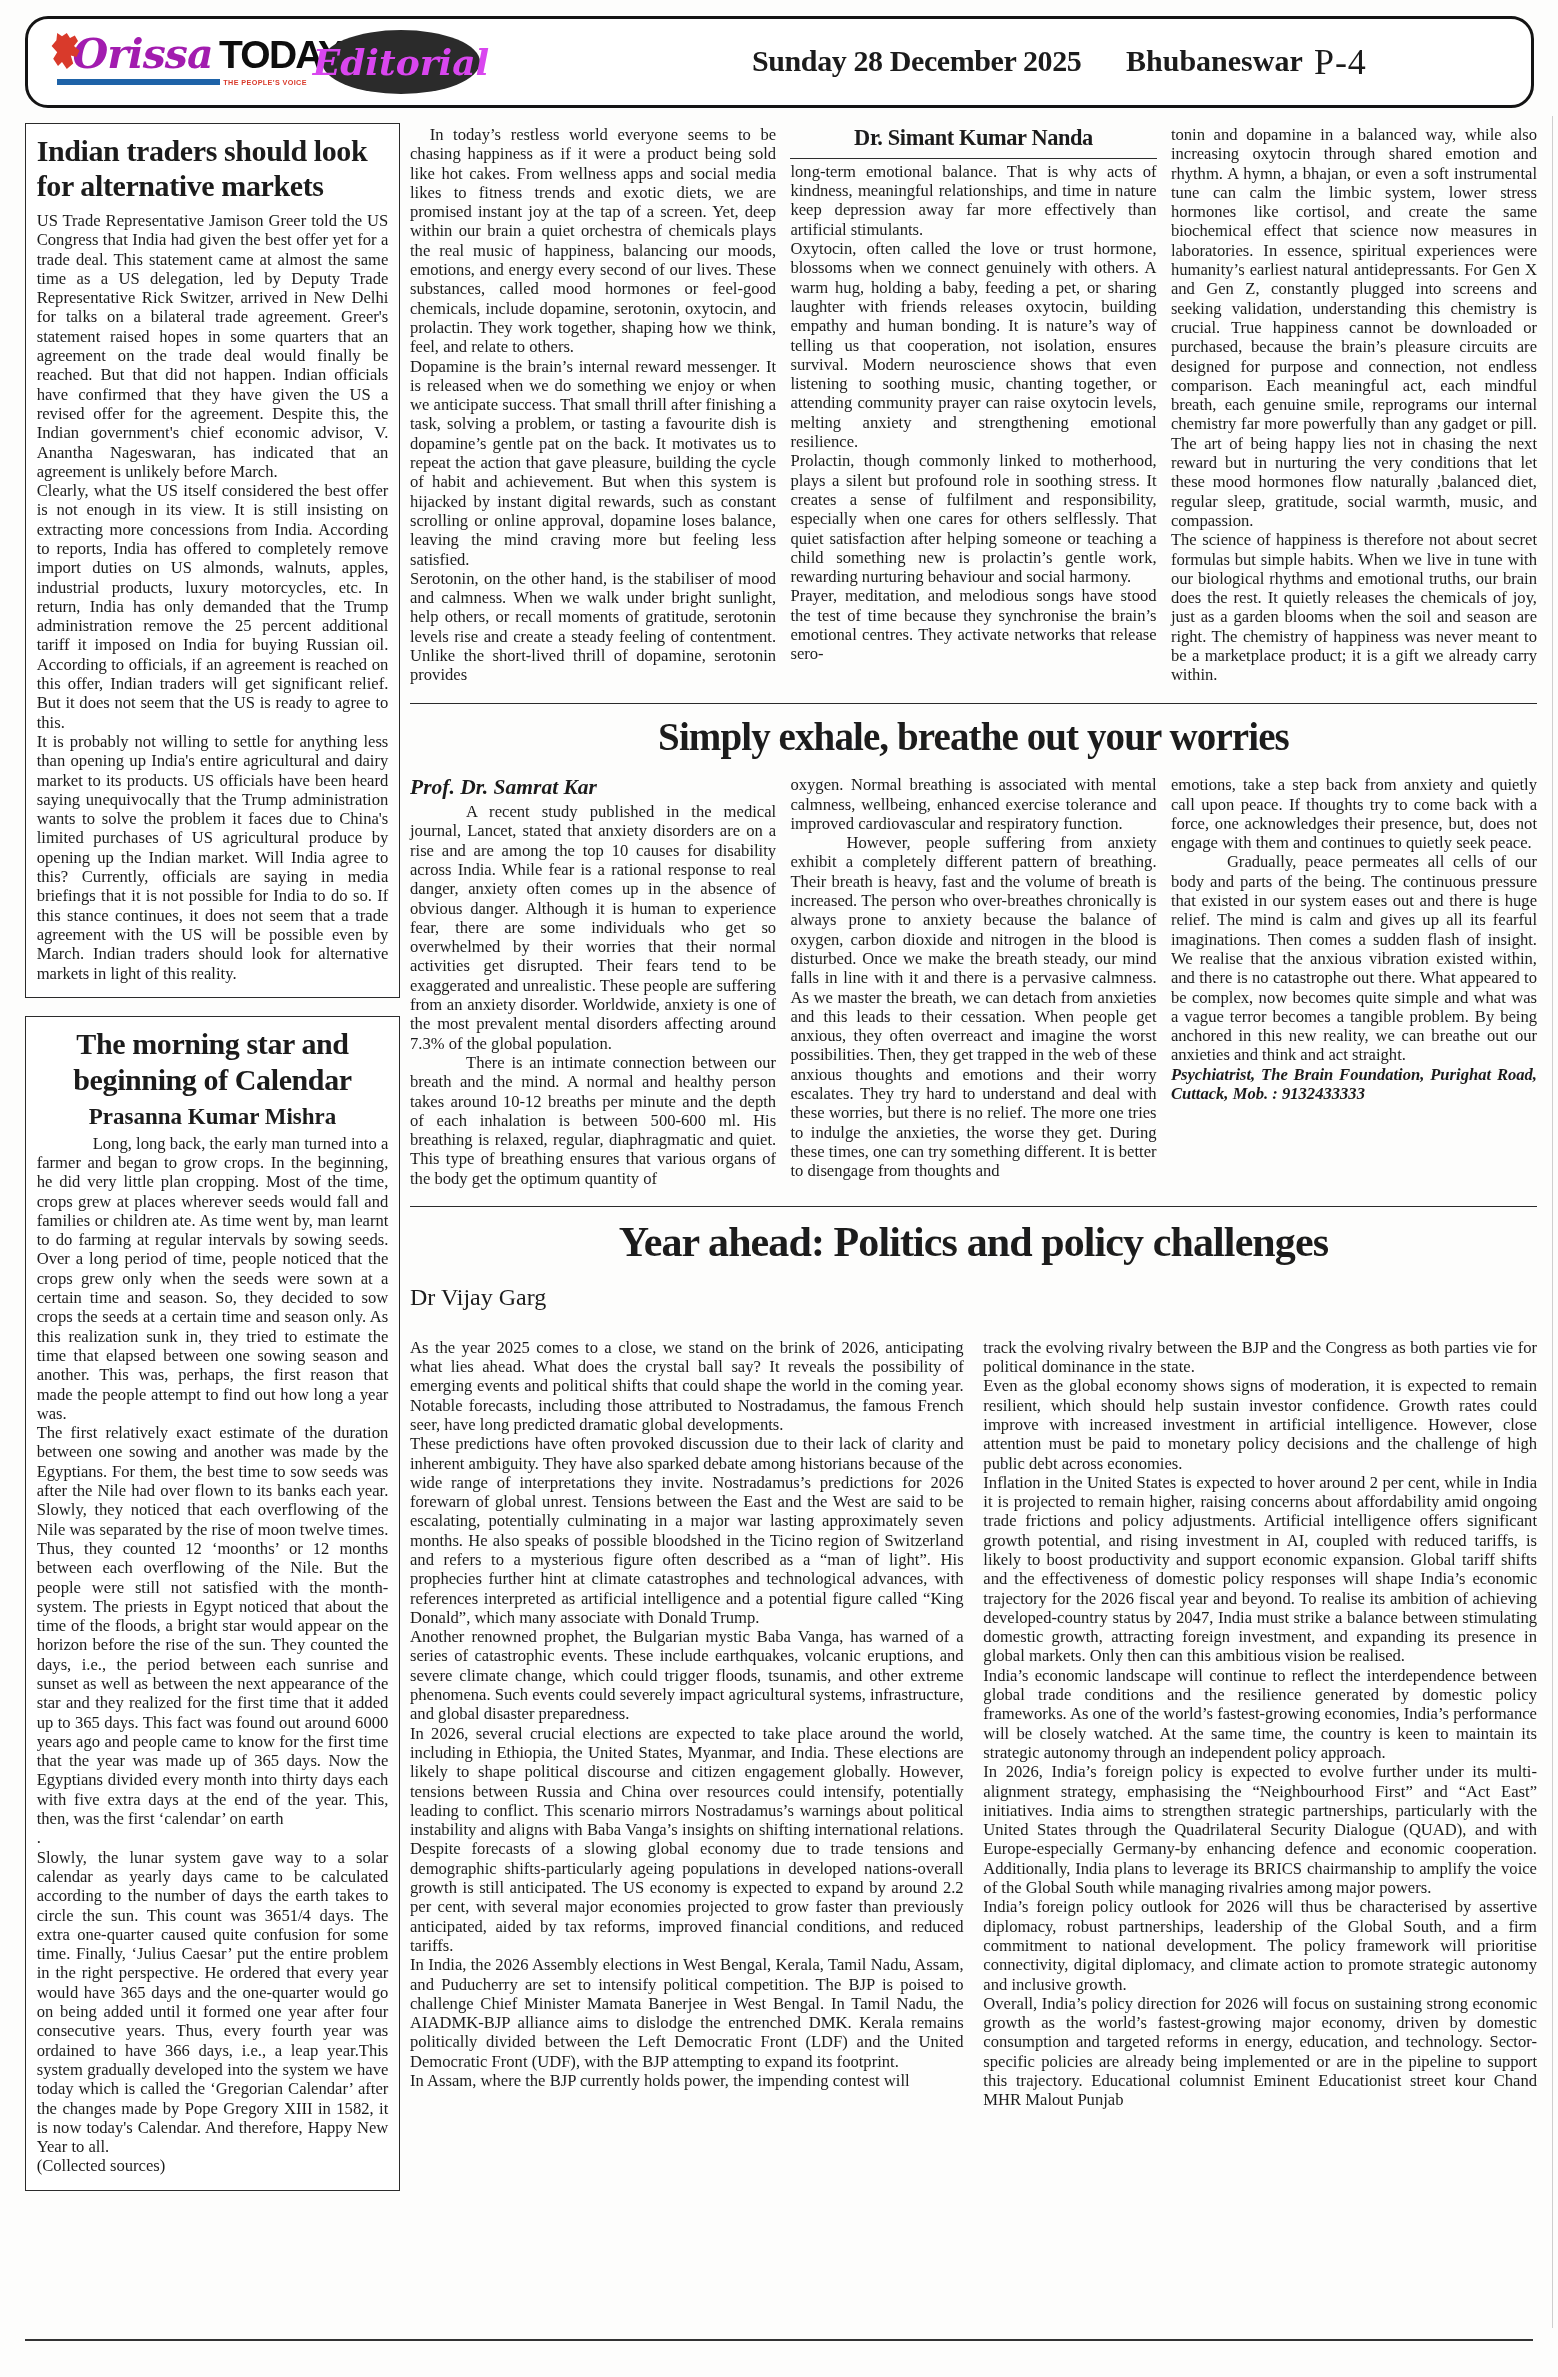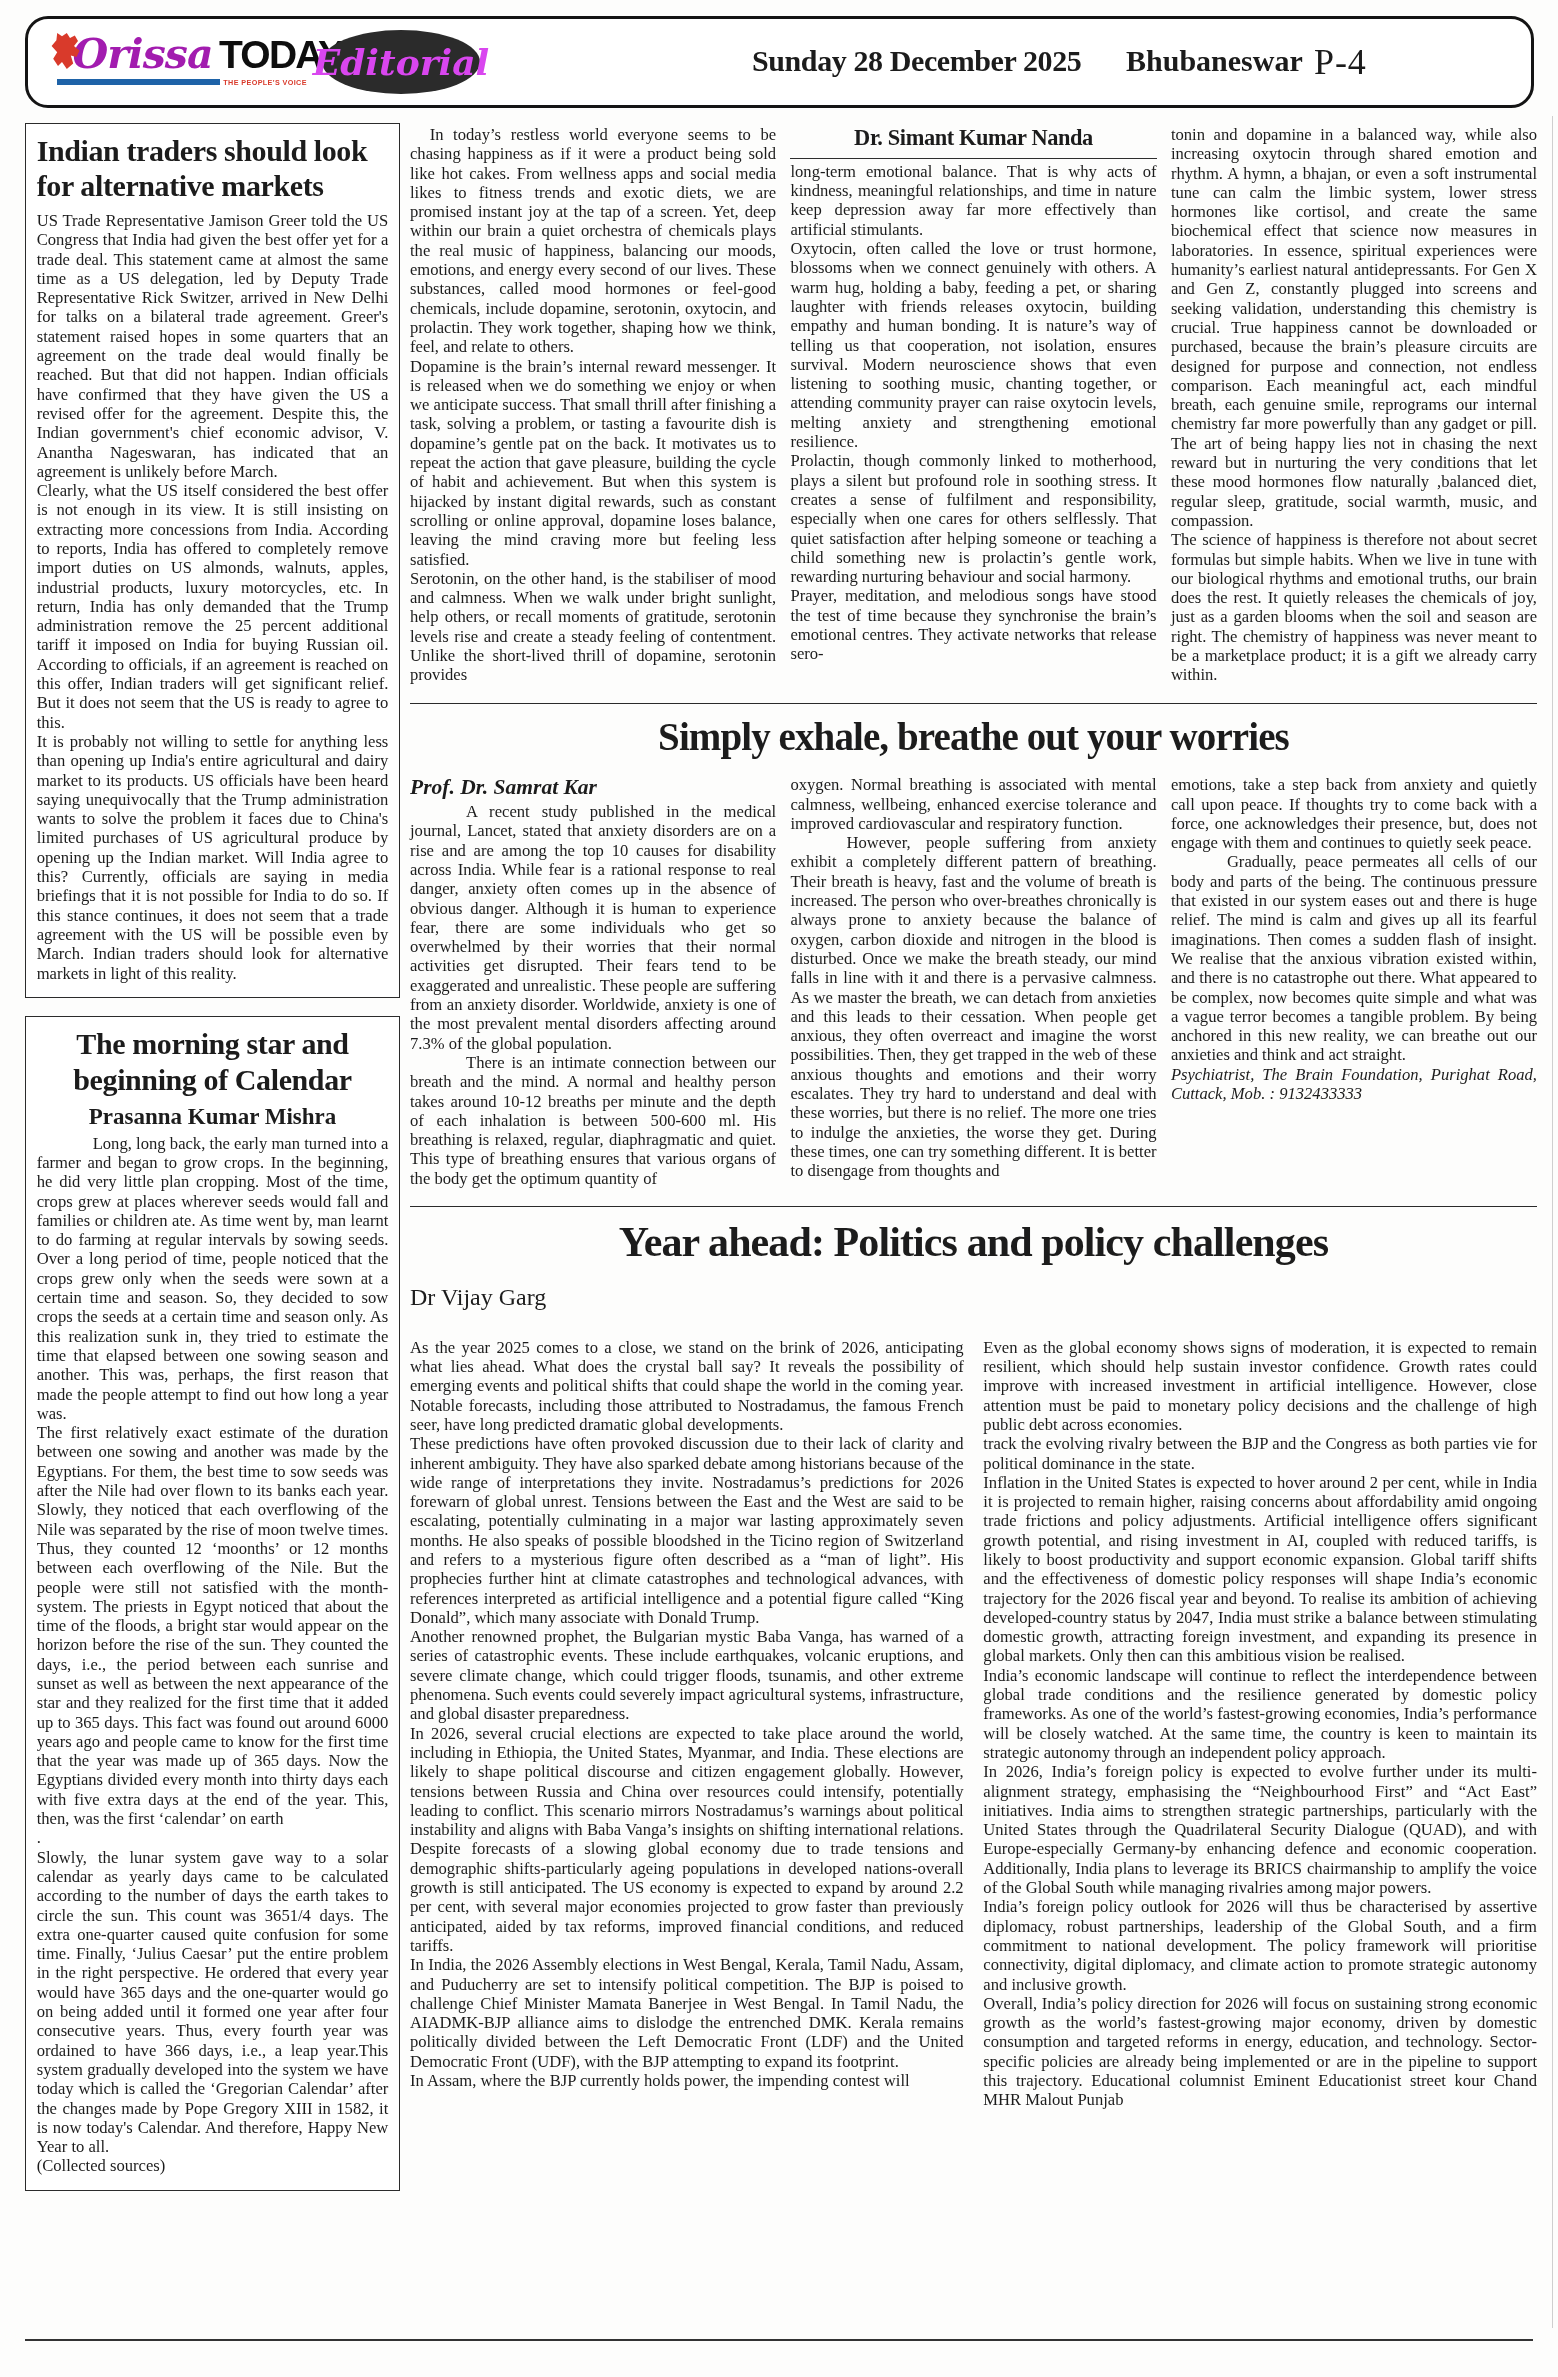--- a/index.html
+++ b/index.html
@@ -54,21 +54,21 @@
 
   .main-col { position:absolute; left:410px; top:125px; width:1127px; }
   .cols { display:flex; }
   .cols3 { gap:14.3px; }
   .cols2 { gap:19.7px; }
   .col { flex:1; min-width:0; }
 
   .body p { margin:0; text-align:justify; font-size:16.6px; line-height:19.3px; }
   .body p.indent { text-indent:56px; }
   .body p.ind-sm { text-indent:19.7px; }
-  .body p.sig { font-weight:normal; font-style:italic; }
+  .body p.sig { font-weight:bold; font-style:italic; }
 
   .chem-title { font-size:44px; font-weight:bold; text-align:center; line-height:1.26; margin:0 5.4px 14.3px; letter-spacing:-0.9px; }
   .chem-byline {
     text-align:center; font-weight:bold; font-size:22.4px;
     border-bottom:1.8px solid #2e2e2e; padding-bottom:7.2px; margin-bottom:2.7px; letter-spacing:-0.4px;
   }
   .article-rule { border:none; border-top:1.8px solid #2a2a2a; margin:18px 0 10.7px; }
   .exhale-title { font-size:39px; font-weight:bold; text-align:center; margin:1px 0 16px; letter-spacing:-0.9px; }
   .exhale-byline { font-weight:bold; font-style:italic; font-size:21.5px; margin-bottom:1.8px; }
   .year-title { font-size:42px; font-weight:bold; text-align:center; margin:5.4px 0 18px; letter-spacing:-0.9px; }
@@ -186,22 +186,22 @@
       <div class="cols cols2">
         <div class="col body">
             <p>As the year 2025 comes to a close, we stand on the brink of 2026, anticipating what lies ahead. What does the crystal ball say? It reveals the possibility of emerging events and political shifts that could shape the world in the coming year. Notable forecasts, including those attributed to Nostradamus, the famous French seer, have long predicted dramatic global developments.</p>
             <p>These predictions have often provoked discussion due to their lack of clarity and inherent ambiguity. They have also sparked debate among historians because of the wide range of interpretations they invite. Nostradamus’s predictions for 2026 forewarn of global unrest. Tensions between the East and the West are said to be escalating, potentially culminating in a major war lasting approximately seven months. He also speaks of possible bloodshed in the Ticino region of Switzerland and refers to a mysterious figure often described as a “man of light”. His prophecies further hint at climate catastrophes and technological advances, with references interpreted as artificial intelligence and a potential figure called “King Donald”, which many associate with Donald Trump.</p>
             <p>Another renowned prophet, the Bulgarian mystic Baba Vanga, has warned of a series of catastrophic events. These include earthquakes, volcanic eruptions, and severe climate change, which could trigger floods, tsunamis, and other extreme phenomena. Such events could severely impact agricultural systems, infrastructure, and global disaster preparedness.</p>
             <p>In 2026, several crucial elections are expected to take place around the world, including in Ethiopia, the United States, Myanmar, and India. These elections are likely to shape political discourse and citizen engagement globally. However, tensions between Russia and China over resources could intensify, potentially leading to conflict. This scenario mirrors Nostradamus’s warnings about political instability and aligns with Baba Vanga’s insights on shifting international relations. Despite forecasts of a slowing global economy due to trade tensions and demographic shifts-particularly ageing populations in developed nations-overall growth is still anticipated. The US economy is expected to expand by around 2.2 per cent, with several major economies projected to grow faster than previously anticipated, aided by tax reforms, improved financial conditions, and reduced tariffs.</p>
             <p>In India, the 2026 Assembly elections in West Bengal, Kerala, Tamil Nadu, Assam, and Puducherry are set to intensify political competition. The BJP is poised to challenge Chief Minister Mamata Banerjee in West Bengal. In Tamil Nadu, the AIADMK-BJP alliance aims to dislodge the entrenched DMK. Kerala remains politically divided between the Left Democratic Front (LDF) and the United Democratic Front (UDF), with the BJP attempting to expand its footprint.</p>
             <p>In Assam, where the BJP currently holds power, the impending contest will</p>
           </div>
         <div class="col body">
+            <p>track the evolving rivalry between the BJP and the Congress as both parties vie for political dominance in the state.</p>
             <p>Even as the global economy shows signs of moderation, it is expected to remain resilient, which should help sustain investor confidence. Growth rates could improve with increased investment in artificial intelligence. However, close attention must be paid to monetary policy decisions and the challenge of high public debt across economies.</p>
-            <p>track the evolving rivalry between the BJP and the Congress as both parties vie for political dominance in the state.</p>
             <p>Inflation in the United States is expected to hover around 2 per cent, while in India it is projected to remain higher, raising concerns about affordability amid ongoing trade frictions and policy adjustments. Artificial intelligence offers significant growth potential, and rising investment in AI, coupled with reduced tariffs, is likely to boost productivity and support economic expansion. Global tariff shifts and the effectiveness of domestic policy responses will shape India’s economic trajectory for the 2026 fiscal year and beyond. To realise its ambition of achieving developed-country status by 2047, India must strike a balance between stimulating domestic growth, attracting foreign investment, and expanding its presence in global markets. Only then can this ambitious vision be realised.</p>
             <p>India’s economic landscape will continue to reflect the interdependence between global trade conditions and the resilience generated by domestic policy frameworks. As one of the world’s fastest-growing economies, India’s performance will be closely watched. At the same time, the country is keen to maintain its strategic autonomy through an independent policy approach.</p>
             <p>In 2026, India’s foreign policy is expected to evolve further under its multi-alignment strategy, emphasising the “Neighbourhood First” and “Act East” initiatives. India aims to strengthen strategic partnerships, particularly with the United States through the Quadrilateral Security Dialogue (QUAD), and with Europe-especially Germany-by enhancing defence and economic cooperation. Additionally, India plans to leverage its BRICS chairmanship to amplify the voice of the Global South while managing rivalries among major powers.</p>
             <p>India’s foreign policy outlook for 2026 will thus be characterised by assertive diplomacy, robust partnerships, leadership of the Global South, and a firm commitment to national development. The policy framework will prioritise connectivity, digital diplomacy, and climate action to promote strategic autonomy and inclusive growth.</p>
             <p>Overall, India’s policy direction for 2026 will focus on sustaining strong economic growth as the world’s fastest-growing major economy, driven by domestic consumption and targeted reforms in energy, education, and technology. Sector-specific policies are already being implemented or are in the pipeline to support this trajectory.  Educational columnist Eminent Educationist street kour Chand MHR Malout Punjab</p>
           </div>
       </div>
     </article>
 
   </section>

